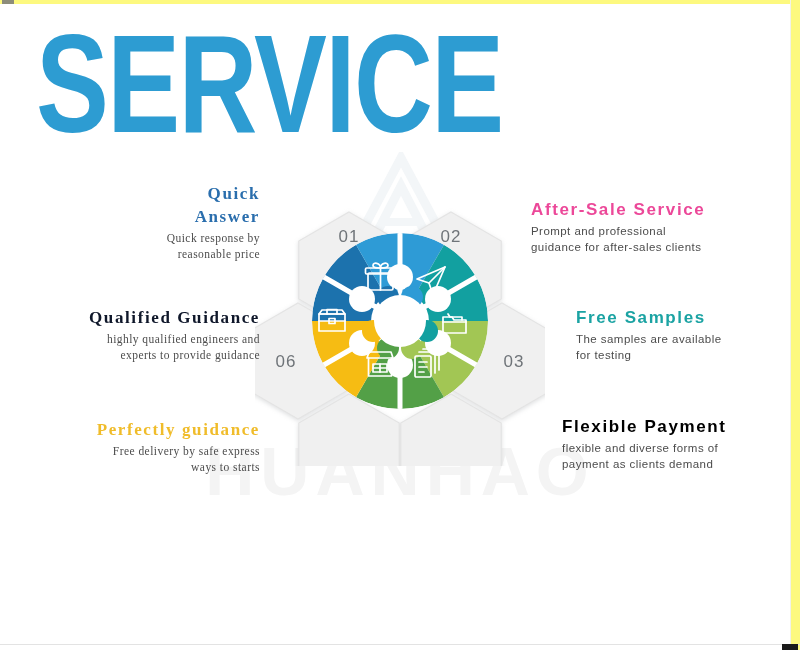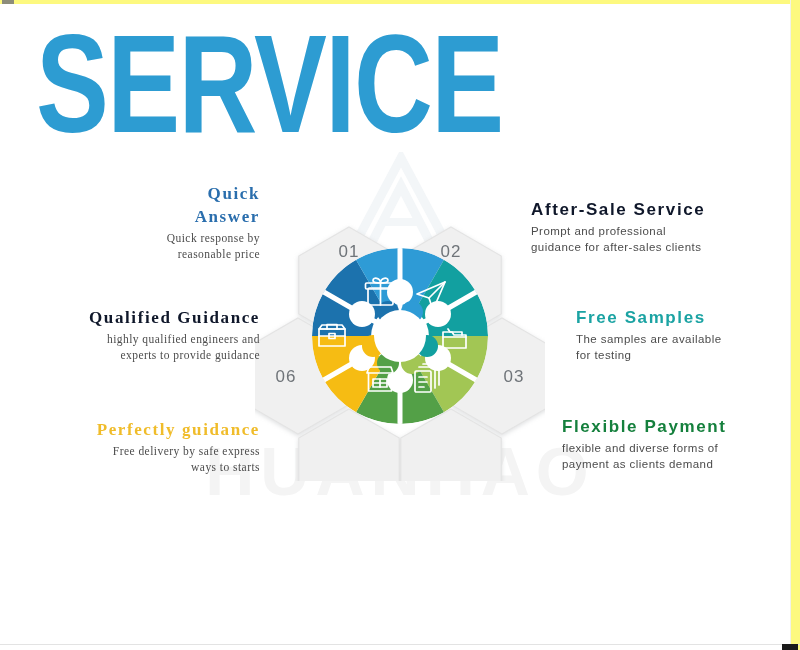--- a/index.html
+++ b/index.html
@@ -39,21 +39,21 @@
     font-size:68px;font-weight:bold;letter-spacing:6px;
     color:#f4f4f4;
     z-index:1;
     user-select:none;
   }
   #wm-logo{
     position:absolute;left:345px;top:152px;width:112px;height:108px;z-index:1;
   }
 
   
-  #diagram{position:absolute;left:255px;top:191px;width:290px;height:290px;z-index:5;}
+  #diagram{position:absolute;left:255px;top:176px;width:290px;height:290px;z-index:5;}
   #diagram svg{display:block;}
 
   
   .blk{position:absolute;z-index:10;}
   .blk .hd{
     font-weight:bold;
     font-size:17px;
     letter-spacing:1.6px;
     line-height:23px;
     margin:0 0 3px 0;
@@ -261,30 +261,30 @@
 experts to provide guidance</p>
   </div>
 
   <div class="blk r-align" id="blk-shipped">
     <p class="hd" style="color:#f0bc2a">Perfectly guidance</p>
     <p class="bd">Free delivery by safe express
 ways to starts</p>
   </div>
 
   <div class="blk l-align" id="blk-after">
-    <p class="hd" style="color:#0f172a">After-Sale Service</p>
+    <p class="hd" style="color:#ec4899">After-Sale Service</p>
     <p class="bd">Prompt and professional
 guidance for after-sales clients</p>
   </div>
 
   <div class="blk l-align" id="blk-free">
     <p class="hd" style="color:#1ba3a3">Free Samples</p>
     <p class="bd">The samples are available
 for testing</p>
   </div>
 
   <div class="blk l-align" id="blk-flex">
-    <p class="hd" style="color:#15803d">Flexible Payment</p>
+    <p class="hd" style="color:#000000">Flexible Payment</p>
     <p class="bd">flexible and diverse forms of
 payment as clients demand</p>
   </div>
 
 </div>
 
 </body></html>

